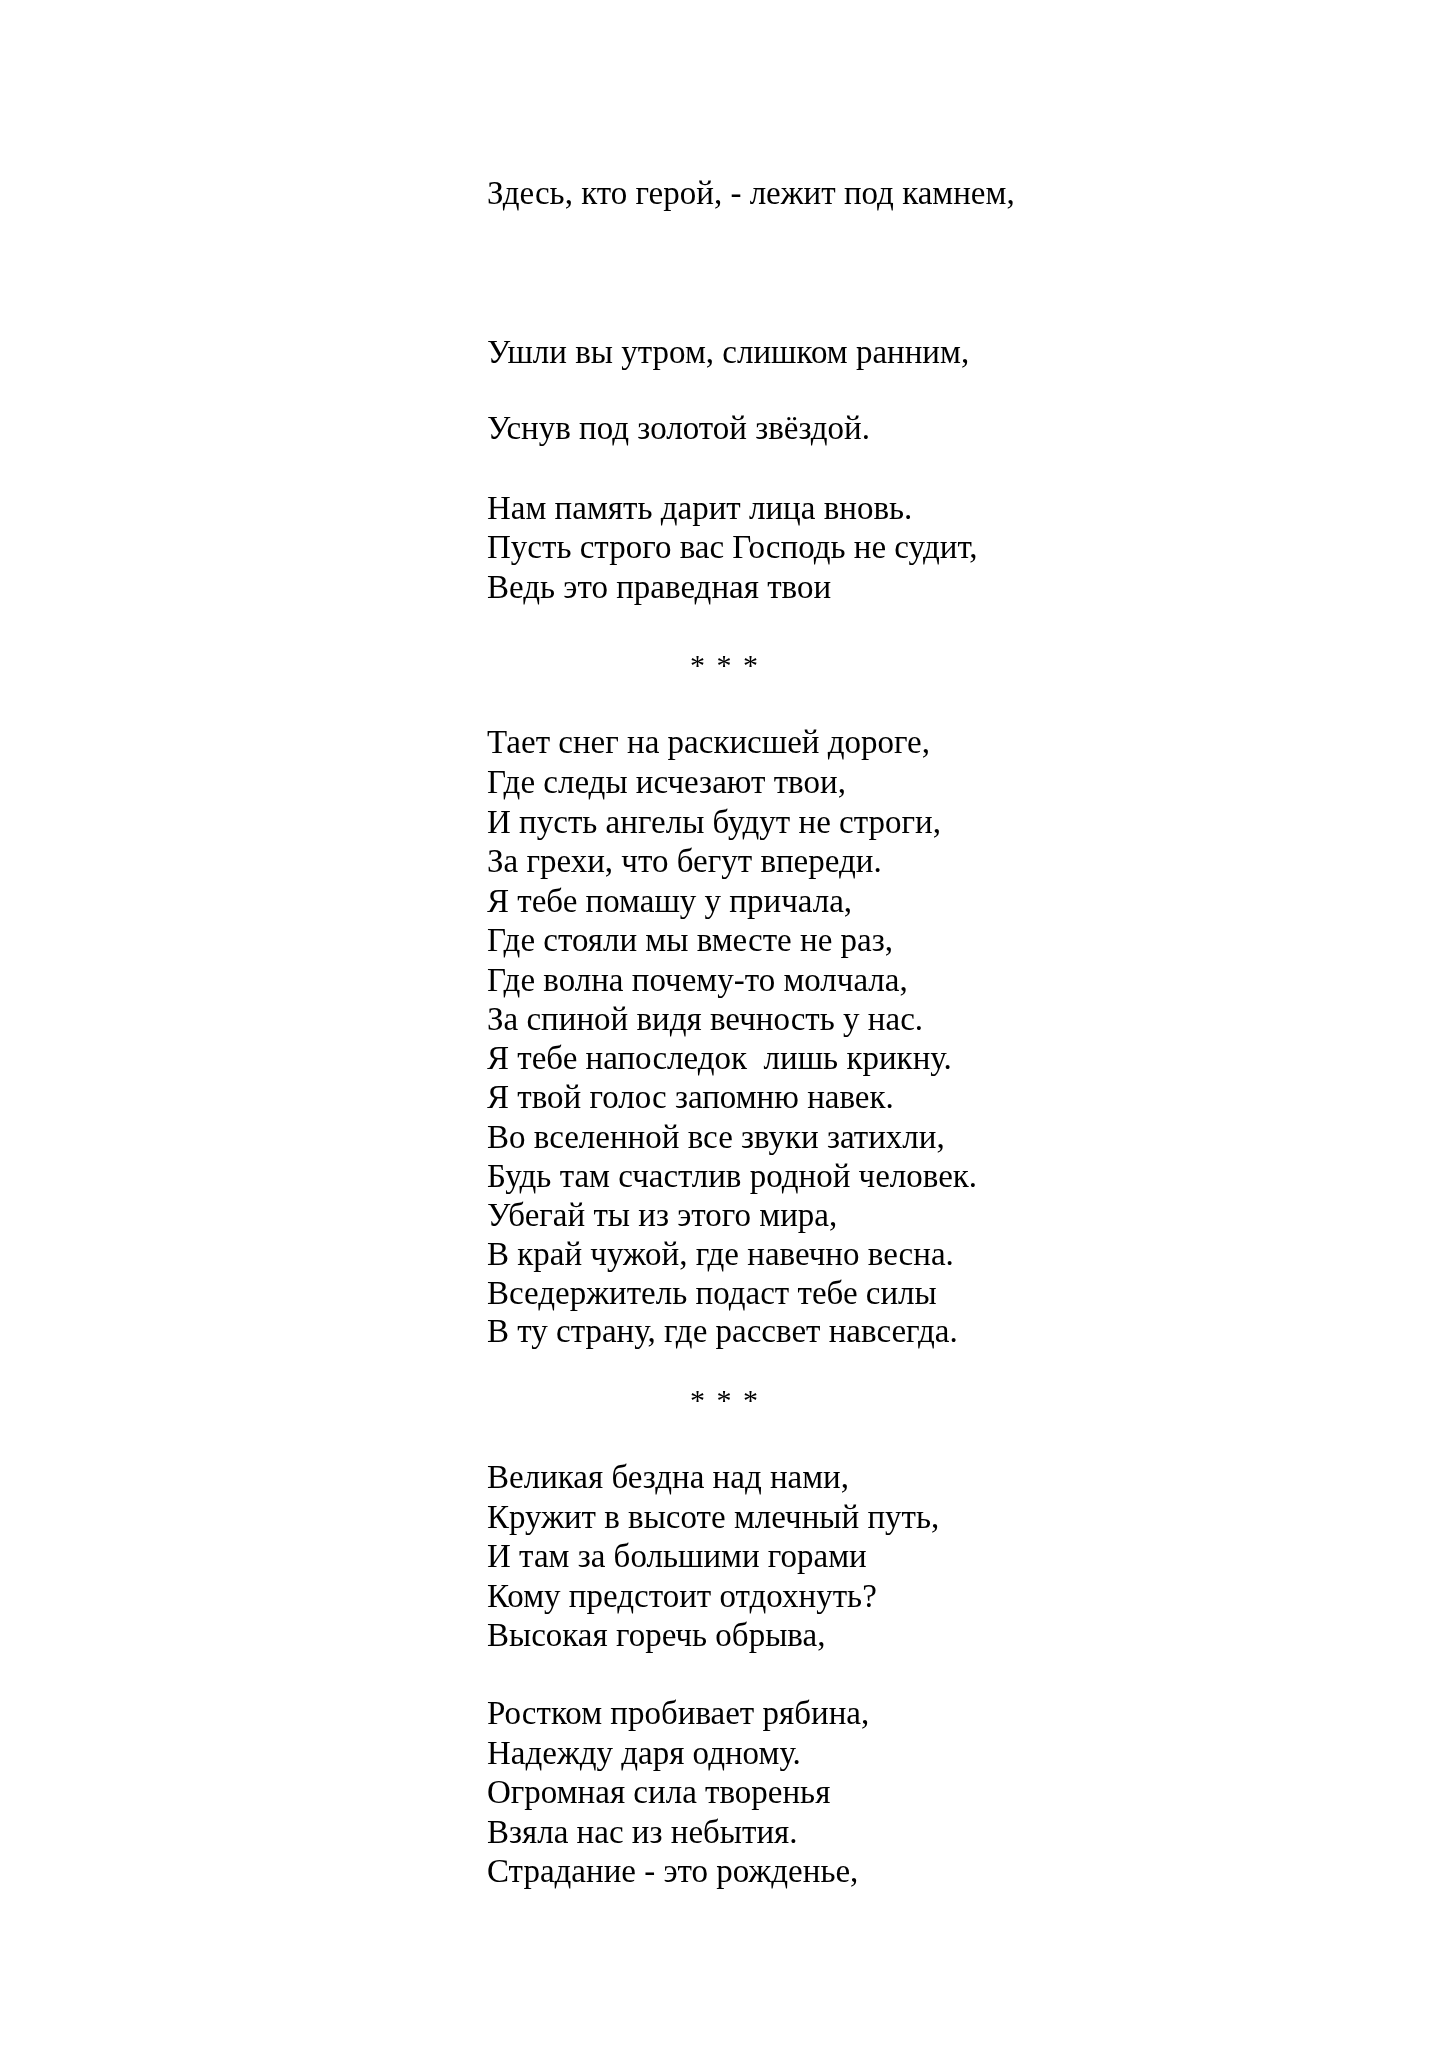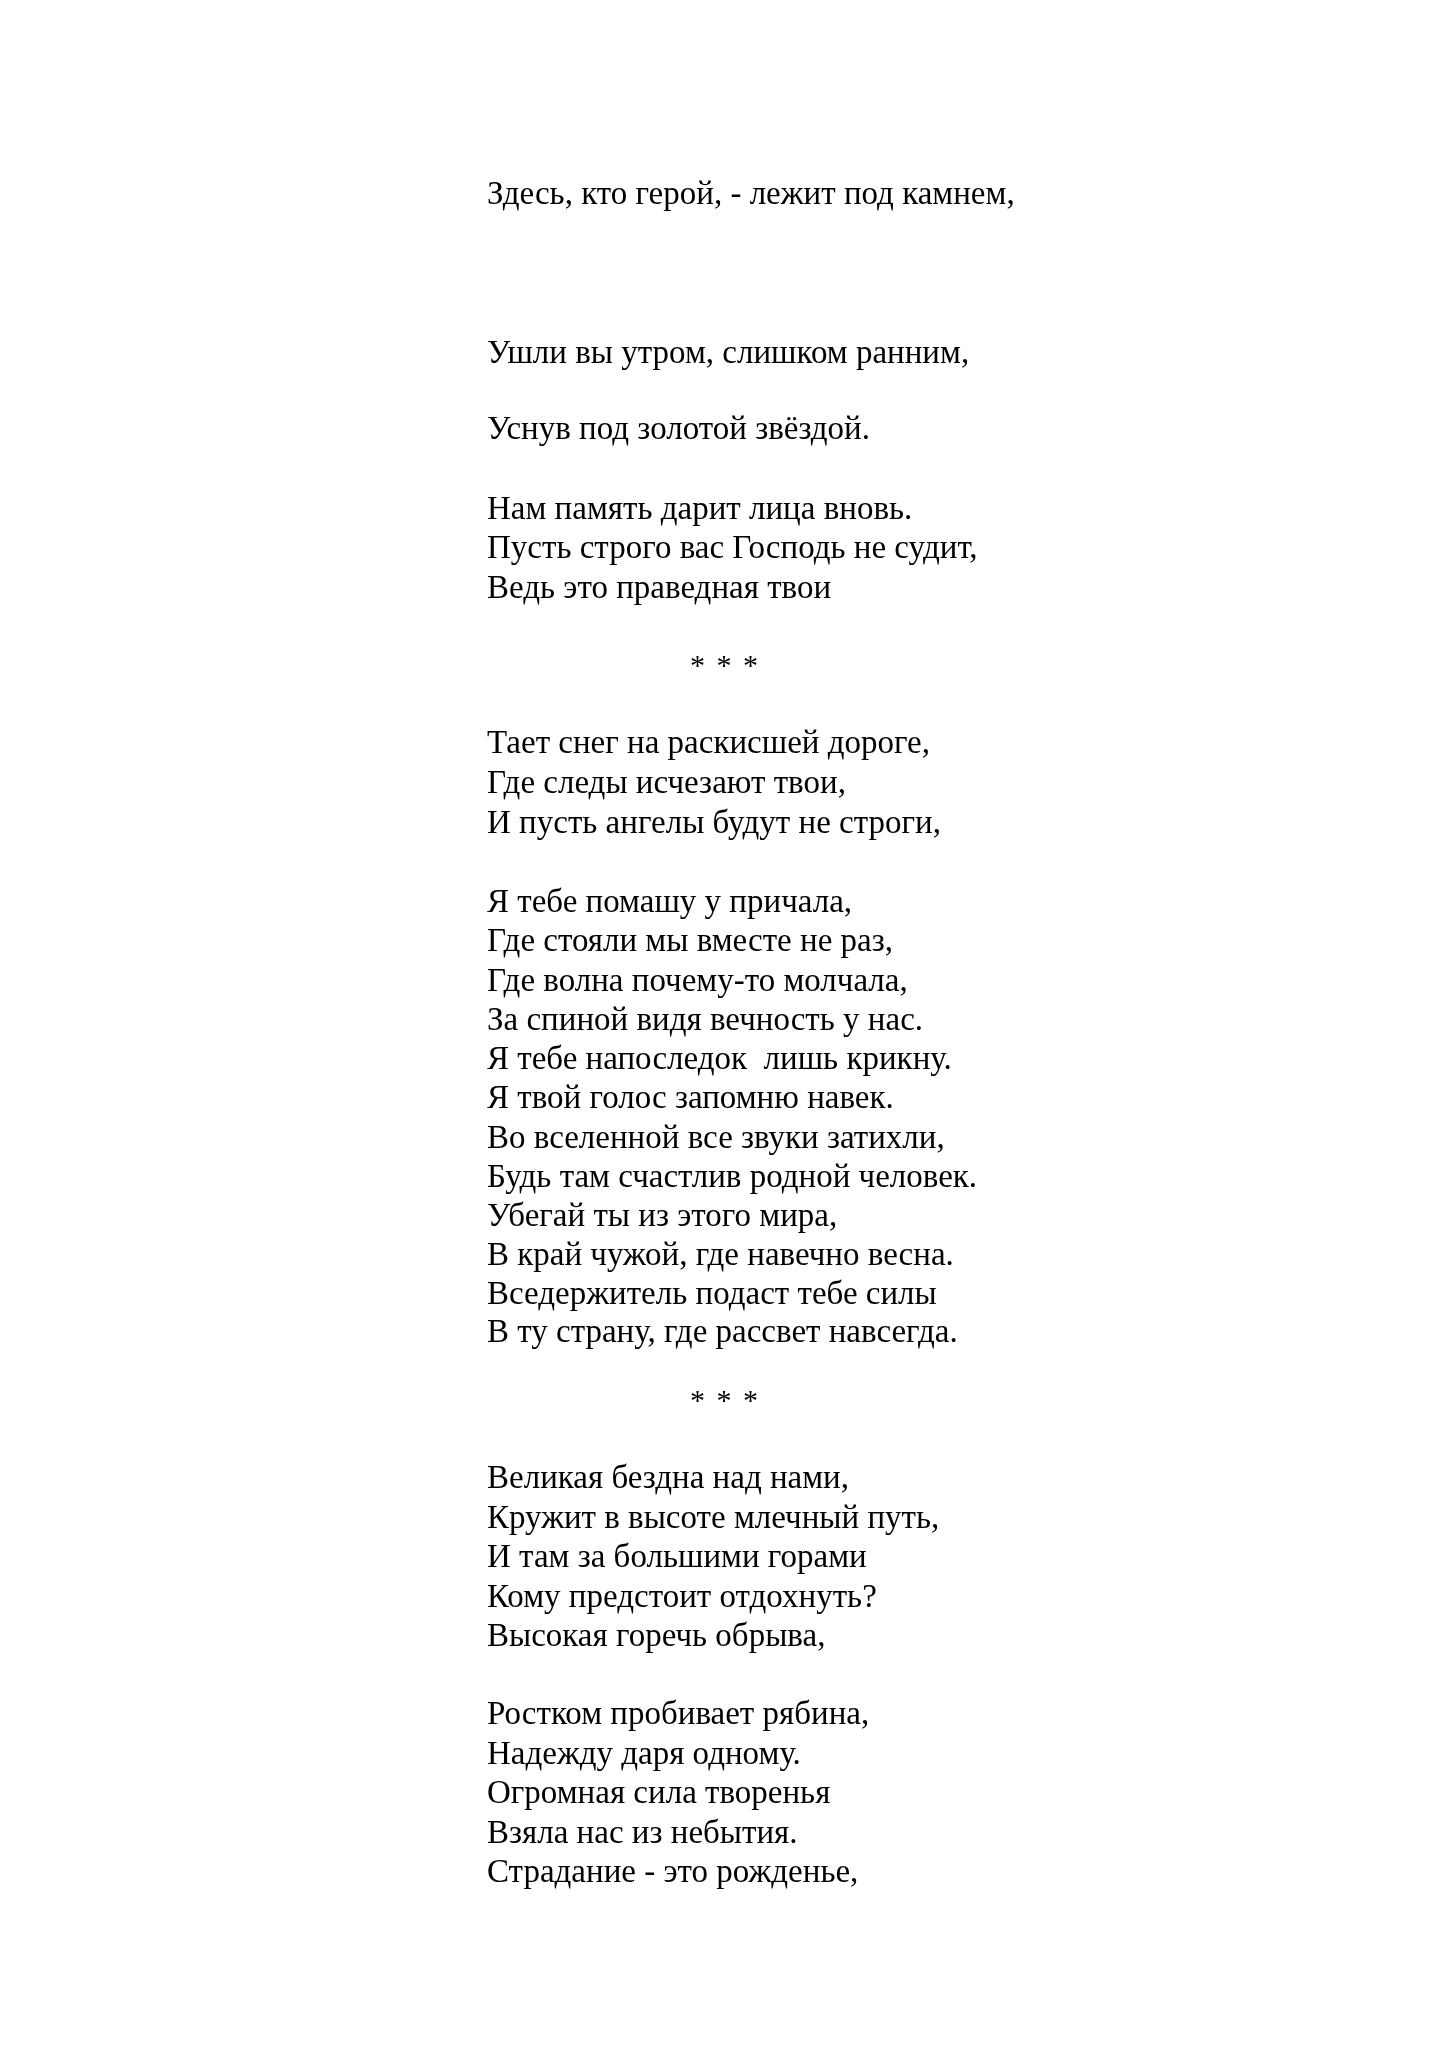--- a/index.html
+++ b/index.html
@@ -28,20 +28,21 @@
   <div class="line" style="top:408px">Уснув под золотой звёздой.</div>
   <div class="line" style="top:488px">Нам память дарит лица вновь.</div>
   <div class="line" style="top:527px">Пусть строго вас Господь не судит,</div>
   <div class="line" style="top:567px">Ведь это праведная твои</div>
 
   <div class="stars" style="top:645px">* * *</div>
 
   <div class="line" style="top:762px">Где следы исчезают твои,</div>
   <div class="line" style="top:722px">Тает снег на раскисшей дороге,</div>
   <div class="line" style="top:802px">И пусть ангелы будут не строги,</div>
+  <div class="line" style="top:841px">За грехи, что бегут впереди.</div>
   <div class="line" style="top:881px">Я тебе помашу у причала,</div>
   <div class="line" style="top:920px">Где стояли мы вместе не раз,</div>
   <div class="line" style="top:960px">Где волна почему-то молчала,</div>
   <div class="line" style="top:999px">За спиной видя вечность у нас.</div>
   <div class="line" style="top:1038px">Я тебе напоследок  лишь крикну.</div>
   <div class="line" style="top:1077px">Я твой голос запомню навек.</div>
   <div class="line" style="top:1117px">Во вселенной все звуки затихли,</div>
   <div class="line" style="top:1156px">Будь там счастлив родной человек.</div>
   <div class="line" style="top:1195px">Убегай ты из этого мира,</div>
   <div class="line" style="top:1234px">В край чужой, где навечно весна.</div>

